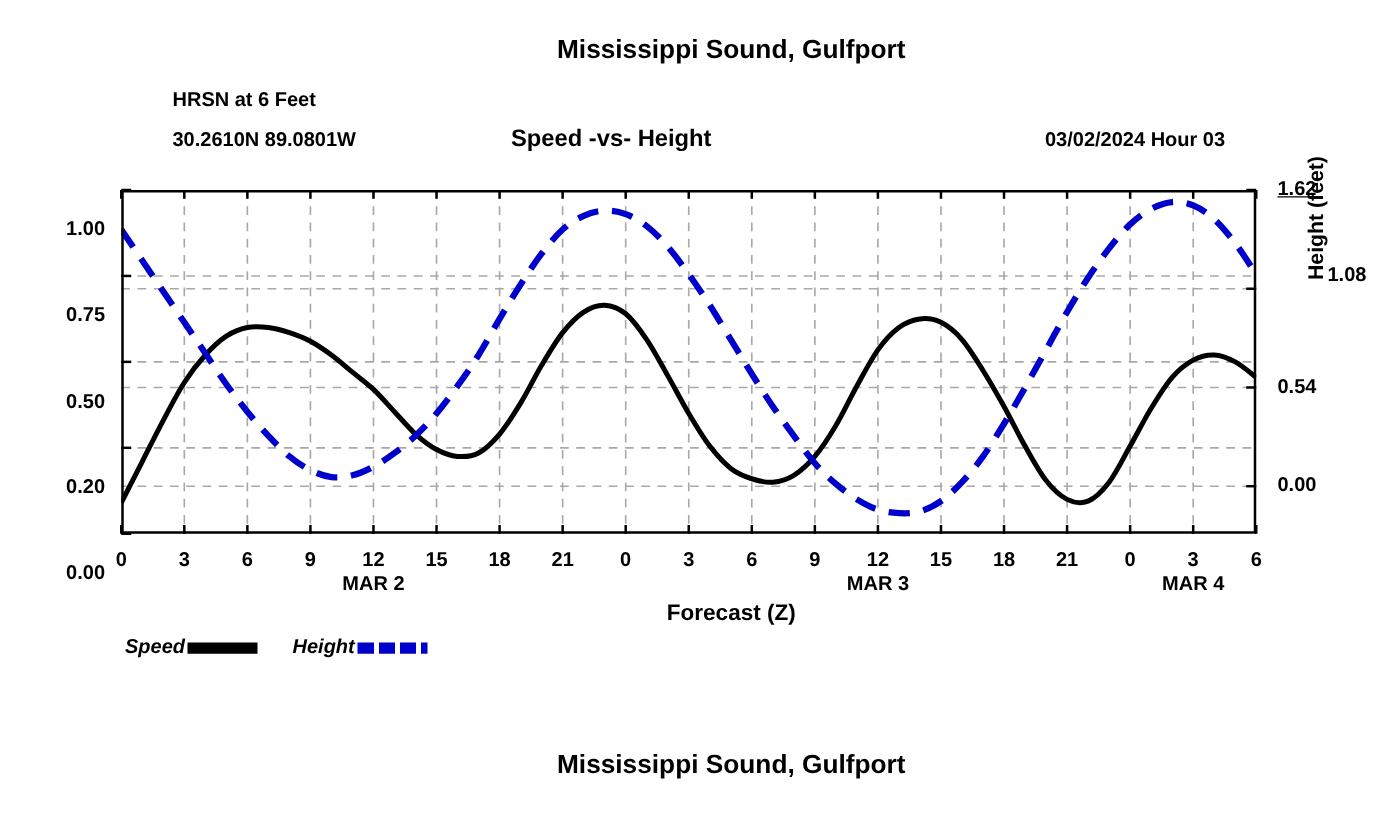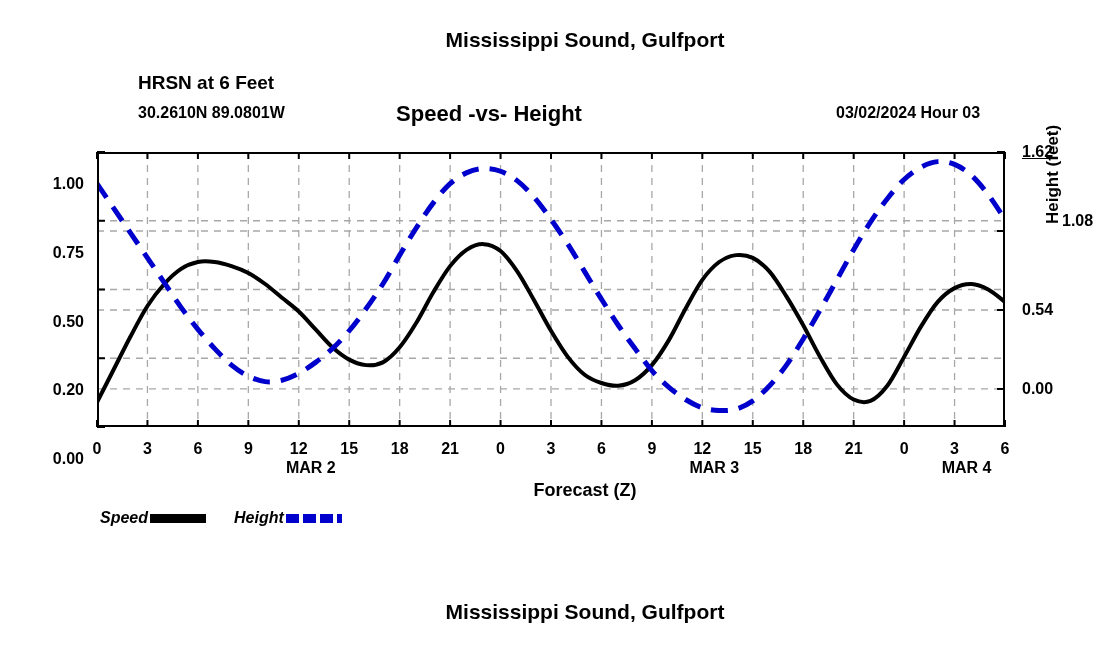--- a/index.html
+++ b/index.html
@@ -5,42 +5,42 @@
   html,body{margin:0;padding:0;background:#ffffff;}
   body{width:1100px;height:650px;overflow:hidden;
        font-family:"Liberation Sans",sans-serif;color:#000;}
   #root{position:relative;width:1100px;height:650px;}
 
   .txt{position:absolute;white-space:nowrap;font-weight:bold;margin-left:35px;}
 
   #title-top{left:0;top:28px;width:1100px;text-align:center;font-size:21px;}
   #title-bottom{left:0;top:600px;width:1100px;text-align:center;font-size:21px;}
 
-  #station-line{left:103px;top:72px;font-size:19px;text-align:center;}
+  #station-line{left:103px;top:72px;font-size:16px;text-align:center;}
   #coords-line{left:103px;top:104px;font-size:16px;}
-  #subtitle{left:0;top:101px;width:908px;text-align:center;font-size:22px;}
+  #subtitle{left:0;top:101px;width:908px;text-align:center;font-size:19px;}
   #datestamp{left:801px;top:104px;font-size:16px;}
 
   
   #plot{position:absolute;left:97px;top:152px;width:908px;height:275px;}
   #plot-frame{position:absolute;inset:0;border:2px solid #000;box-sizing:border-box;}
 
   svg.layer{position:absolute;left:0;top:0;width:908px;height:275px;overflow:visible;}
   #ylabel-right{position:absolute;left:1043px;top:224px;transform:rotate(-90deg);
       transform-origin:left top;font-size:17px;font-weight:bold;white-space:nowrap;}
 
   .ytick-l{position:absolute;right:1016px;font-size:16px;font-weight:bold;
       text-align:right;transform:translateY(-50%);margin-top:32px;}
   .ytick-r{position:absolute;left:1022px;font-size:16px;font-weight:bold;
       transform:translateY(-50%);}
 
   .xtick{position:absolute;top:440px;font-size:16px;font-weight:bold;
       transform:translateX(-50%);}
   .daylab{position:absolute;top:459px;font-size:16px;font-weight:bold;
-      transform:translateX(-50%);margin-left:12px;}
+      transform:translateX(-50%);}
 
   #xlabel{left:0;top:480px;width:1100px;text-align:center;font-size:18px;}
 
   
   #legend{position:absolute;left:100px;top:508px;height:20px;
       display:flex;align-items:center;font-style:italic;}
   .leg-item{display:flex;align-items:center;}
   .leg-text{font-size:16px;font-weight:bold;}
   .leg-swatch{width:56px;height:9px;margin-left:2px;}
   .leg-gap{width:28px;}

